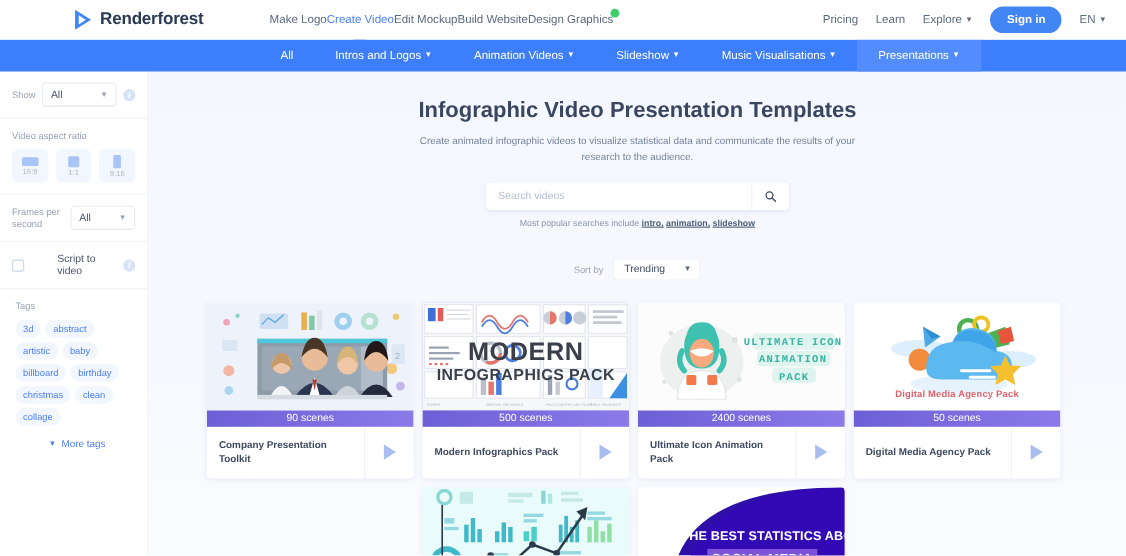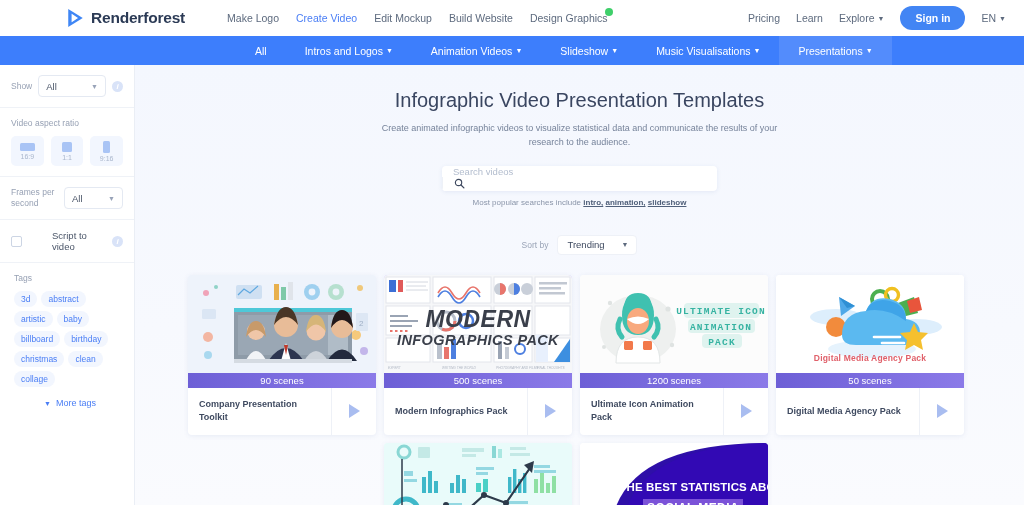--- a/index.html
+++ b/index.html
@@ -17,21 +17,21 @@
     background: #ffffff;
     display: flex; align-items: center;
     position: relative; z-index: 5;
   }
   .logo-wrap { display: flex; align-items: center; margin-left: 66px; gap: 6px; }
   .logo-mark { width: 19px; height: 20px; display:block; }
   .logo-text {
     font-size: 15.5px; font-weight: bold; color: #2b3a55;
     letter-spacing: -0.2px;
   }
-  .mainnav { display: flex; align-items: center; gap: 17px; margin-left: 42px; }
+  .mainnav { display: flex; align-items: center; margin-left: 60px; }
   .mainnav a {
     font-size: 10.5px; color: #5d6a7e; text-decoration: none;
     white-space: nowrap; position: relative;
   }
   .mainnav a.active { color: #4a7ef5; }
   .badge-dot {
     position: absolute; top: -4px; right: -5px;
     width: 8px; height: 8px; border-radius: 50%;
     background: #3fcf6a;
   }
@@ -128,33 +128,32 @@
   }
 
   
   .main {
     flex: 1; position: relative;
     background: linear-gradient(180deg,#f4f7fe 0%, #f7f9fe 60%, #fafbfe 100%);
     overflow: hidden;
   }
   .hero-title {
     text-align: center; margin-top: 24px;
-    font-size: 20px; color: #3a4661; font-weight: normal;
+    font-size: 20px; color: #3a4661; font-weight: bold;
   }
   .hero-sub {
     text-align: center; margin: 10px auto 0; max-width: 420px;
     font-size: 9px; color: #76839a; line-height: 1.55;
   }
   .searchbar {
     margin: 16px auto 0; width: 275px; height: 25px;
     background: #fff; border-radius: 4px;
     display: flex; align-items: flex-start;
     box-shadow: 0 1px 4px rgba(70,100,170,.10);
     overflow: hidden;
-    flex-direction: column;
   }
   .searchbar input {
     flex: 1; border: none; outline: none; height: 100%;
     padding: 0 11px; font-size: 9.5px; color: #4a5568;
     font-family: "Liberation Sans", sans-serif; background: transparent;
   }
   .searchbar input::placeholder { color: #b3bdce; }
   .search-btn {
     width: 34px; height: 100%; border: none; background: #fff;
     border-left: 1px solid #eef1f7; cursor: pointer;
@@ -206,21 +205,21 @@
   }
   .play-tri {
     width: 0; height: 0;
     border-top: 7px solid transparent;
     border-bottom: 7px solid transparent;
     border-left: 11px solid #a9bdf0;
   }
 
   
   .th-people { background: #eef3fb; }
-  .th-modern { background: #c4b5fd; font-style: italic; }
+  .th-modern { background: #c4b5fd; }
   .th-icon   { background: #fbfbfb; }
   .th-media  { background: #ffffff; }
   .th-stats  { background: #e8fbfa; }
   .th-social { background: #ffffff; }
 </style>
 </head>
 <body>
 
 <div class="page">
 
@@ -538,21 +537,21 @@
               <g>
                 <rect x="104" y="28" width="75" height="15" rx="4" fill="#dff3ef"></rect>
                 <rect x="108" y="44" width="67" height="14" rx="4" fill="#dff3ef"></rect>
                 <rect x="122" y="59" width="40" height="14" rx="4" fill="#dff3ef"></rect>
                 <text x="141" y="39" text-anchor="middle" font-family="Liberation Mono, monospace" font-size="9.5" font-weight="bold" fill="#37b3a2" letter-spacing="1.2">ULTIMATE ICON</text>
                 <text x="141" y="54.5" text-anchor="middle" font-family="Liberation Mono, monospace" font-size="9.5" font-weight="bold" fill="#37b3a2" letter-spacing="1.2">ANIMATION</text>
                 <text x="142" y="70" text-anchor="middle" font-family="Liberation Mono, monospace" font-size="9.5" font-weight="bold" fill="#37b3a2" letter-spacing="1.2">PACK</text>
               </g>
             </svg>
           </div>
-          <div class="scenes">1200 scenes</div>
+          <div class="scenes">2400 scenes</div>
           <div class="card-foot">
             <div class="card-name">Ultimate Icon Animation Pack</div>
             <div class="play-cell">
               <div class="play-tri"></div>
             </div>
           </div>
         </div>
 
         <div class="card">
           <div class="thumb th-media">

